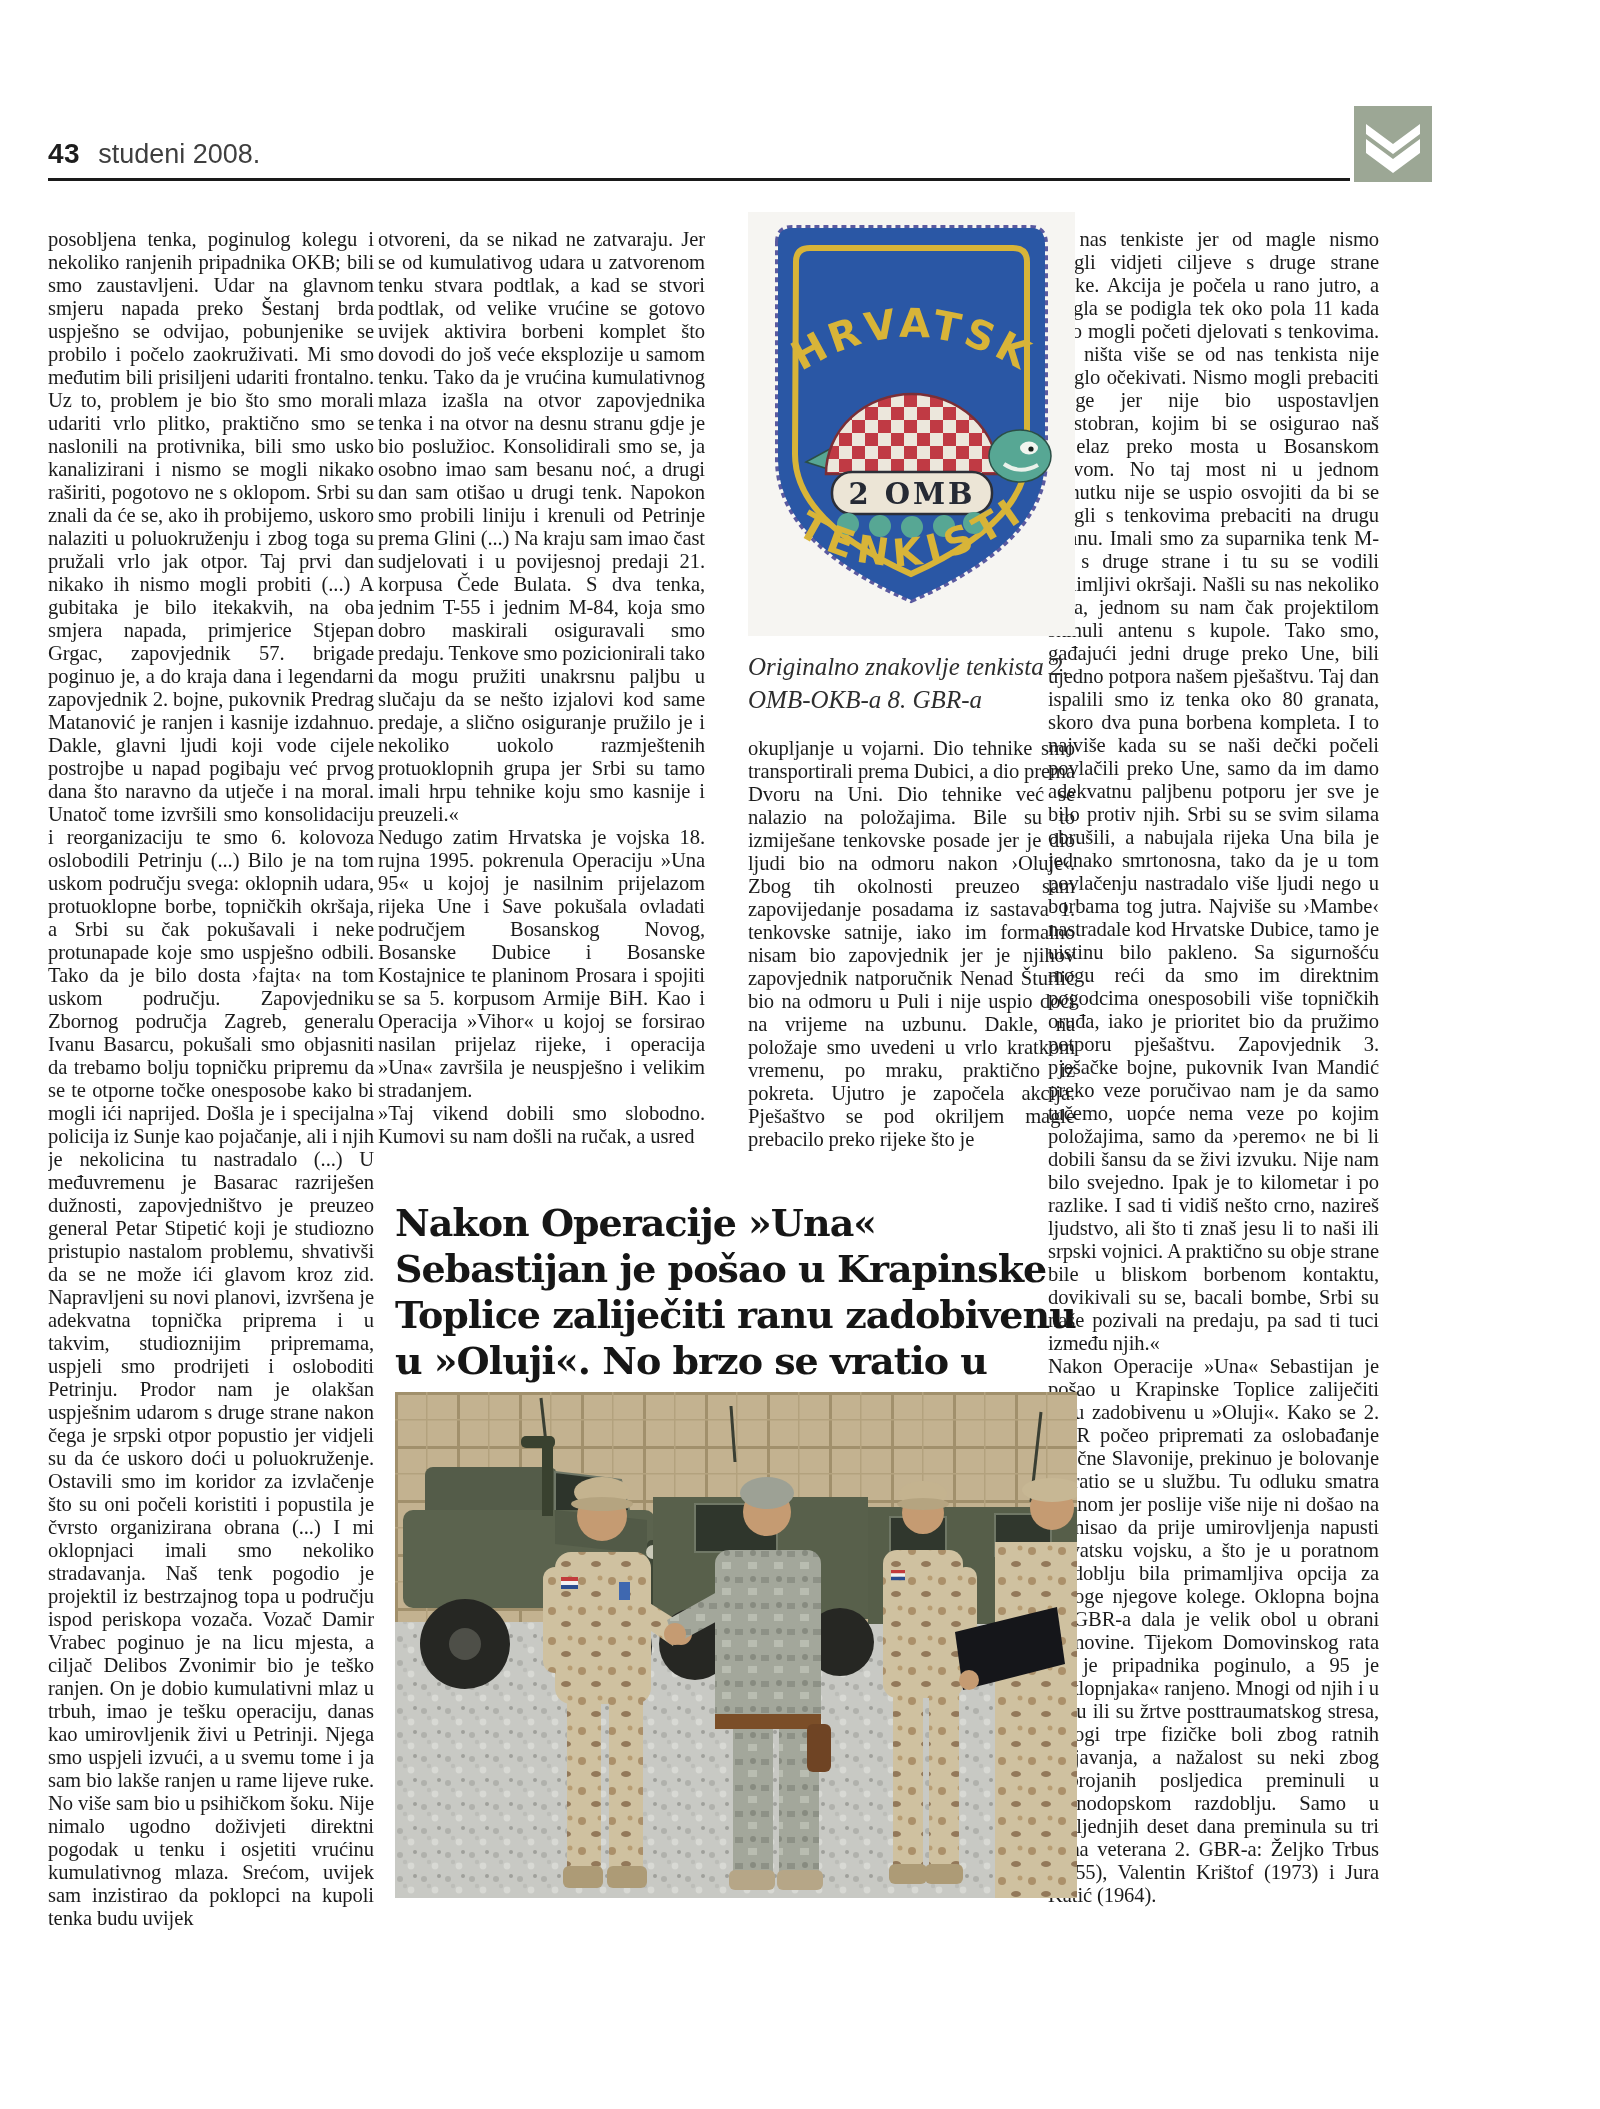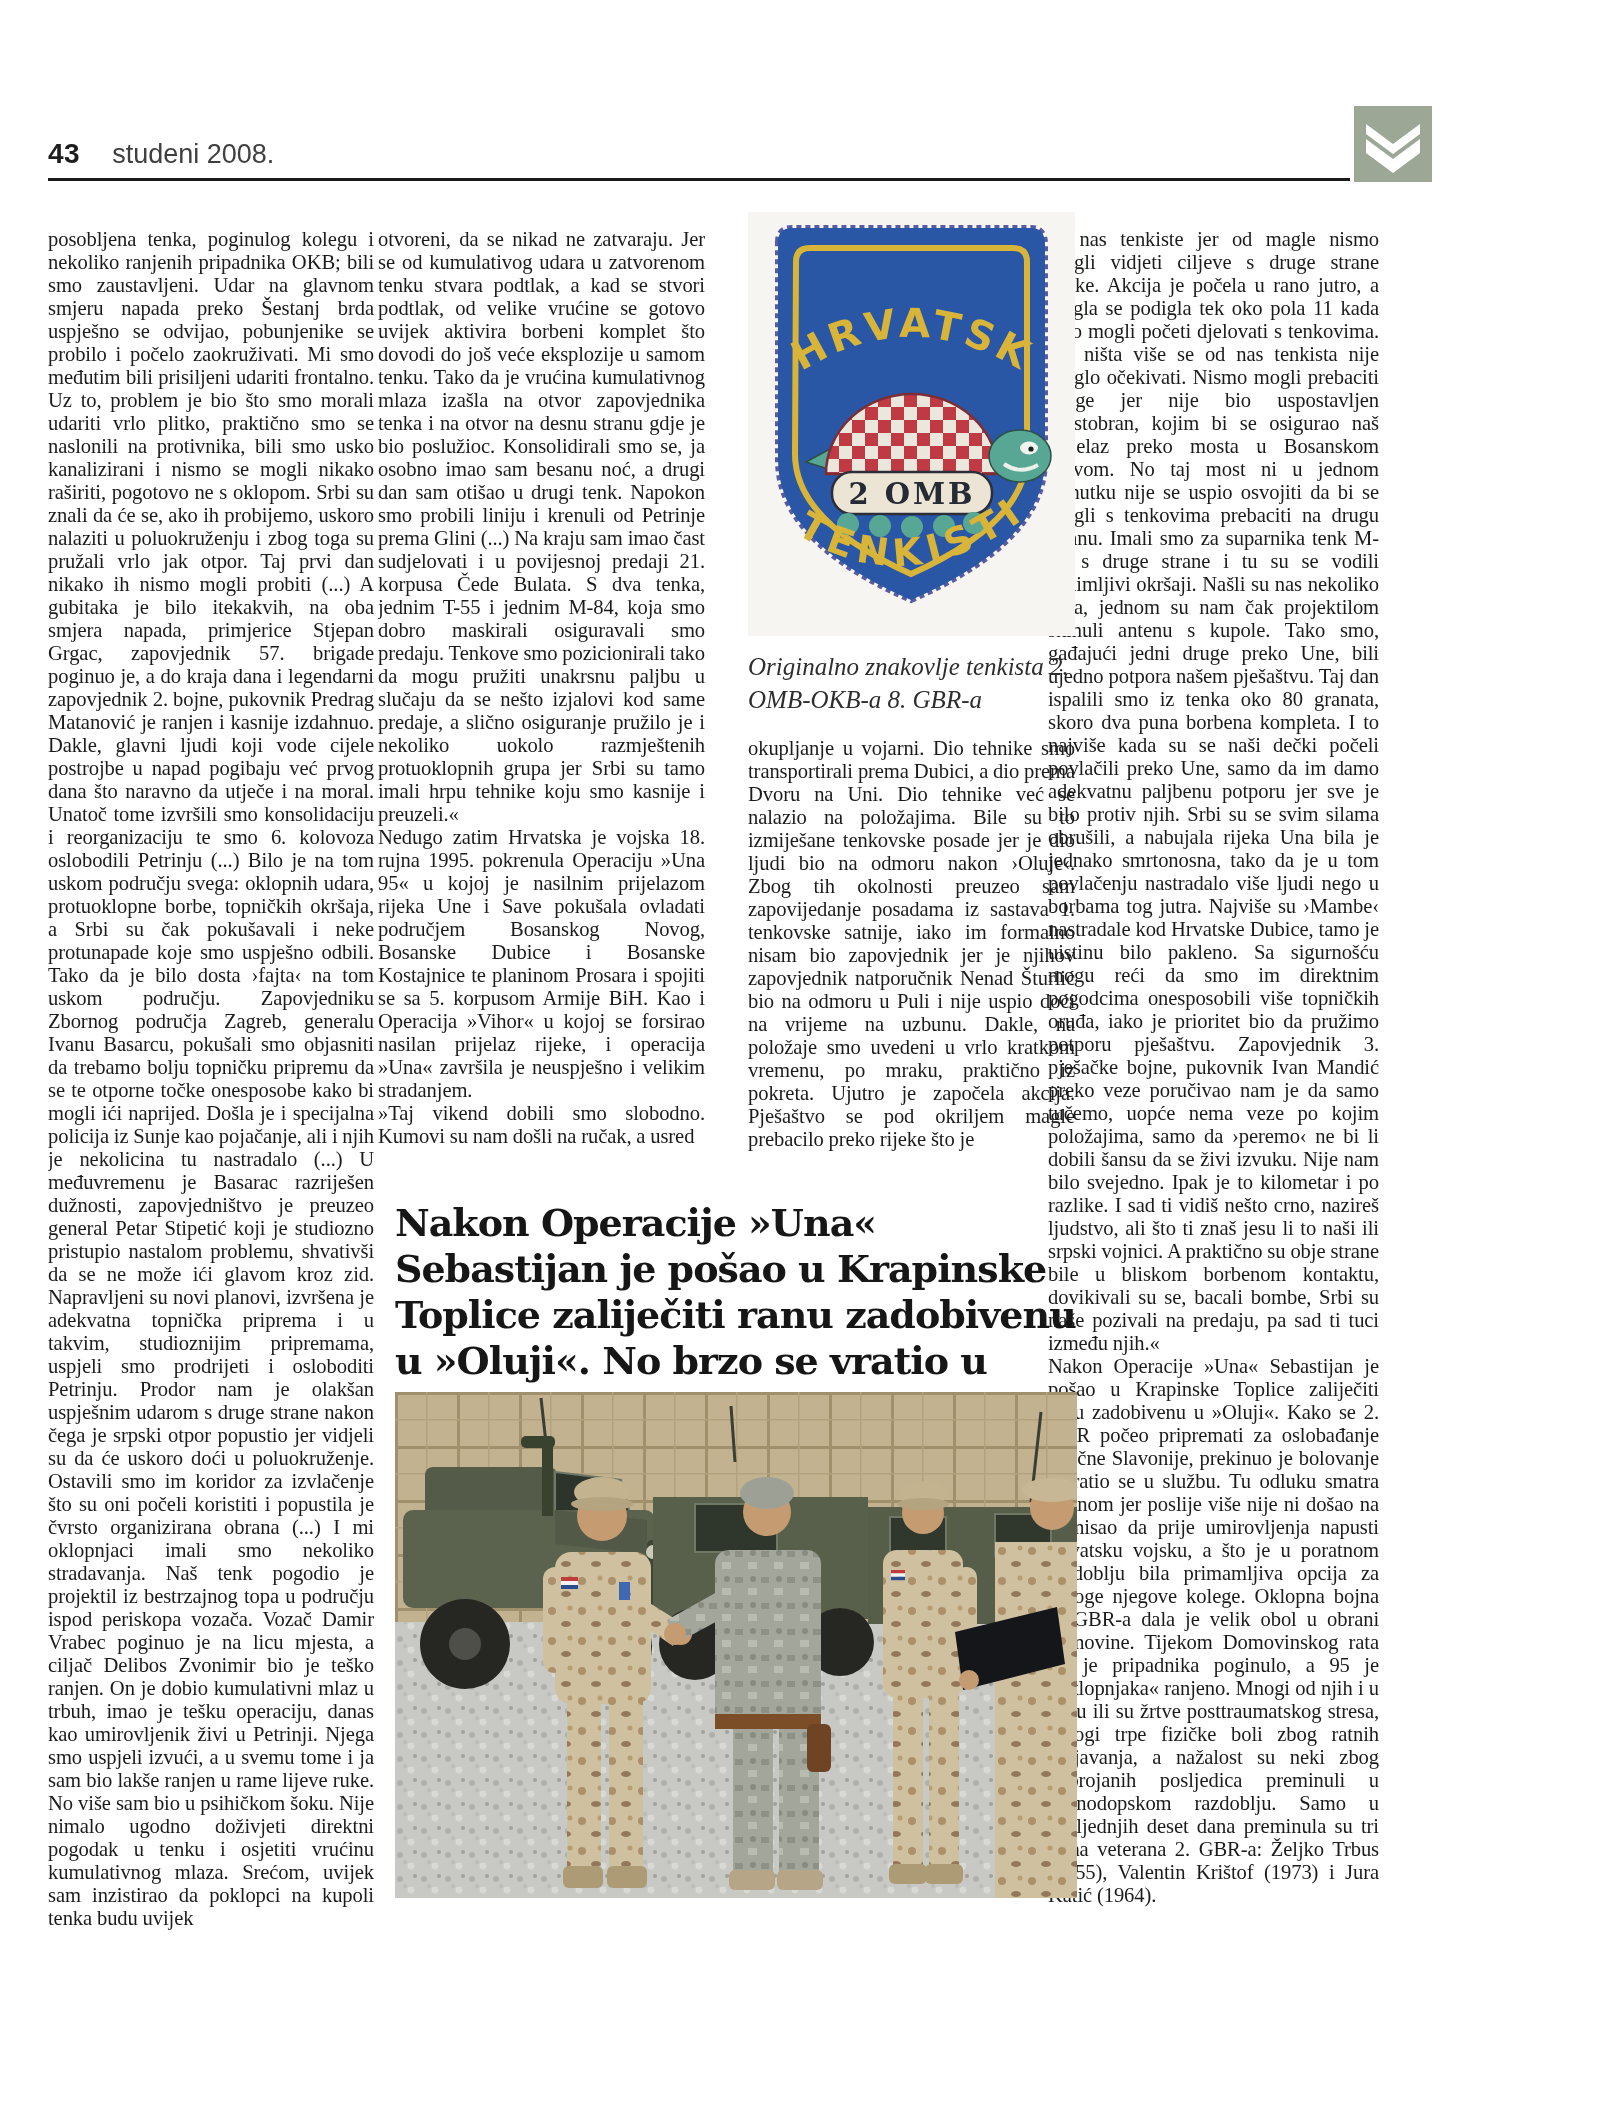--- a/index.html
+++ b/index.html
@@ -1,19 +1,19 @@
 <!DOCTYPE html>
 <html lang="hr"><head>
 <meta charset="utf-8">
 <style>
   html,body{margin:0;padding:0;background:#e8e8e8;}
   .page{position:relative;width:1600px;height:2109px;background:#ffffff;overflow:hidden;
         font-family:"Liberation Serif","DejaVu Serif",serif;color:#1b1b1b;}
   
-  .header{position:absolute;left:48px;top:138px;display:flex;align-items:baseline;gap:32px;
+  .header{position:absolute;left:48px;top:138px;display:flex;align-items:baseline;gap:18px;
           font-family:"Liberation Sans","DejaVu Sans",sans-serif;}
   .page-num{font-size:28px;font-weight:bold;color:#1d1d1d;letter-spacing:.5px;}
   .issue-date{font-size:27px;color:#3f3f3f;}
   .header-rule{position:absolute;left:48px;top:178px;width:1302px;height:3px;background:#1a1a1a;}
   .logo{position:absolute;left:1354px;top:106px;width:78px;height:76px;}
   
   .col{position:absolute;font-size:20.6px;line-height:23px;text-align:justify;
        white-space:pre-line;letter-spacing:-0.1px;word-spacing:-0.2px;}
   .col1{left:48px;top:228px;width:326px;height:1794px;overflow:hidden;}
   .col2{left:378px;top:228px;width:327px;height:945px;overflow:hidden;}

